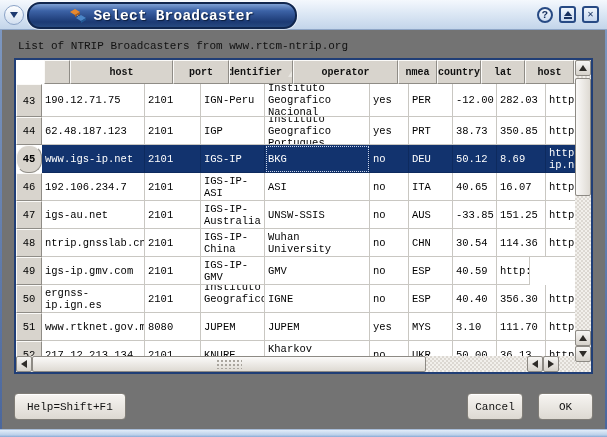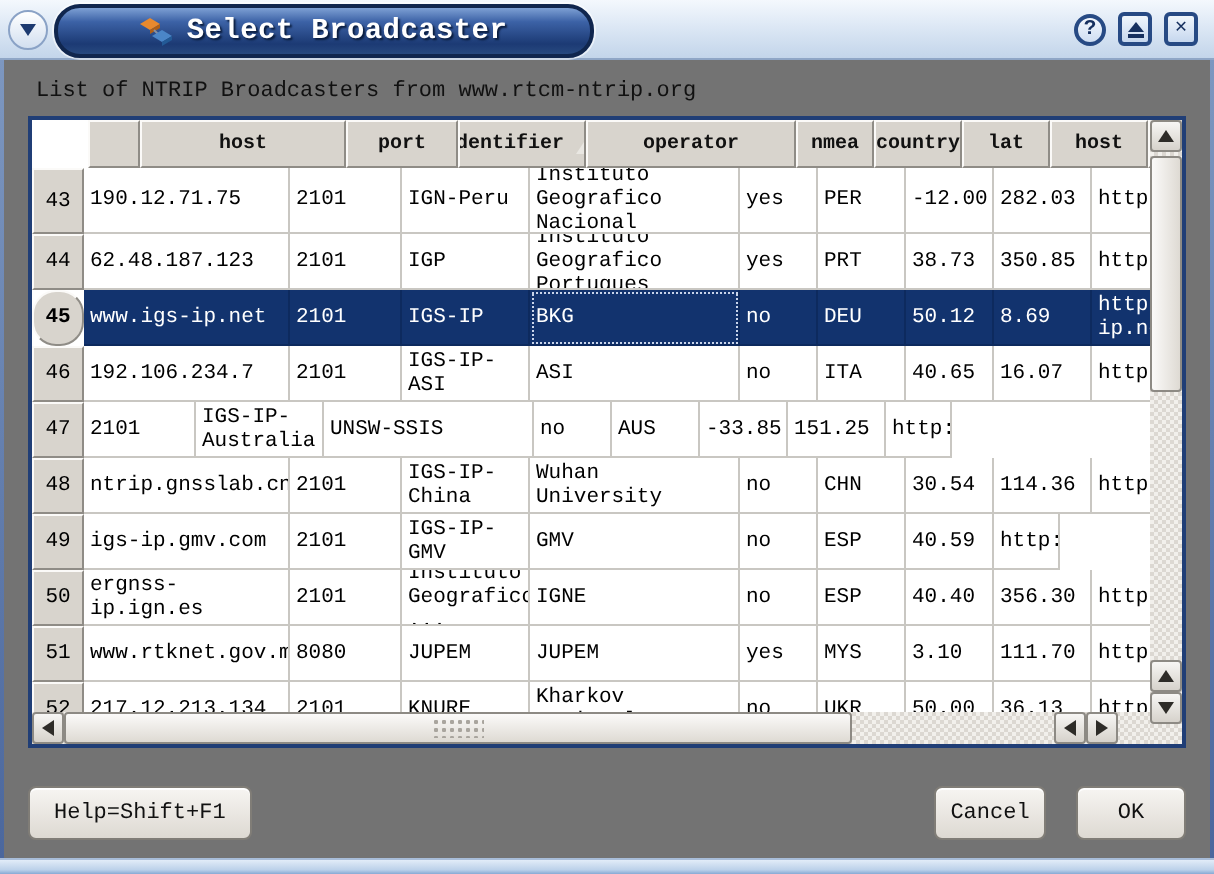--- a/index.html
+++ b/index.html
@@ -235,20 +235,21 @@
           <div class="td w4">ASI</div>
           <div class="td w5">no</div>
           <div class="td w6">ITA</div>
           <div class="td w7">40.65</div>
           <div class="td w8">16.07</div>
           <div class="td w9">http://w</div>
         </div>
 
         <div class="tr">
           <div class="td num w0">47</div>
+          <div class="td w1">igs-au.net</div>
           <div class="td w2">2101</div>
           <div class="td w3">IGS-IP-Australia</div>
           <div class="td w4">UNSW-SSIS</div>
           <div class="td w5">no</div>
           <div class="td w6">AUS</div>
           <div class="td w7">-33.85</div>
           <div class="td w8">151.25</div>
           <div class="td w9">http://w</div>
         </div>
 

